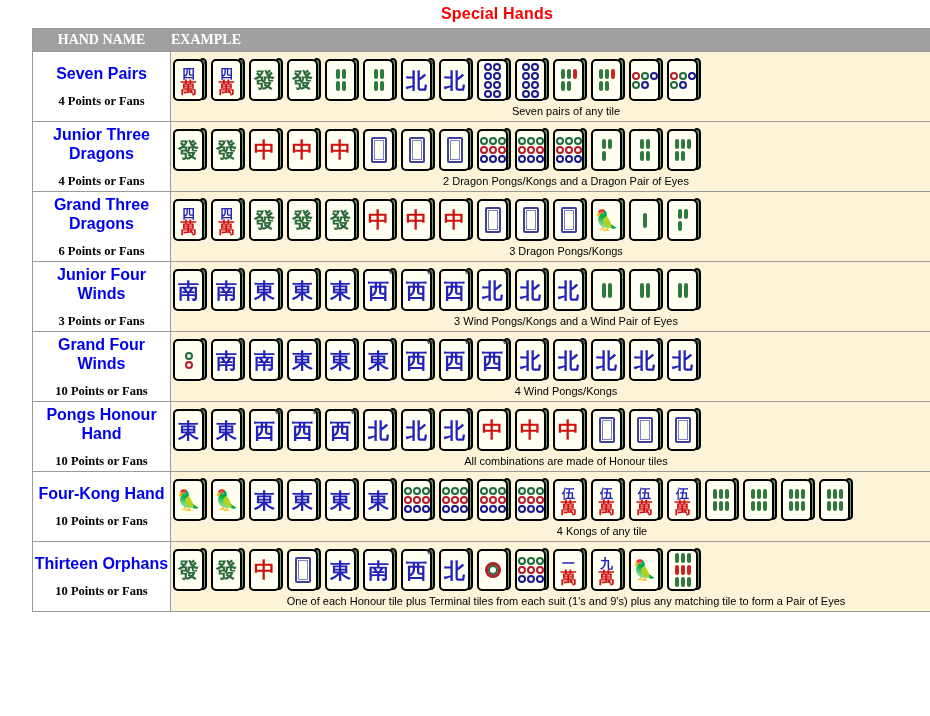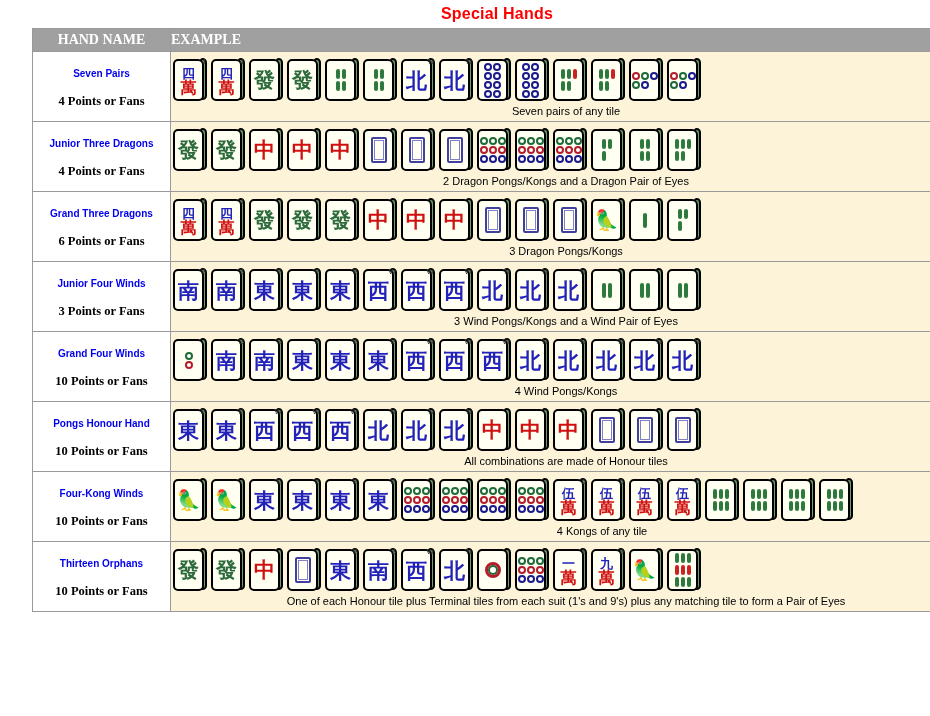--- a/index.html
+++ b/index.html
@@ -72,21 +72,21 @@
 
   td.namecell {
     width: 137px;
     background: #ffffff;
     text-align: center;
     padding: 5px 2px 6px 2px;
   }
   .hand-title {
     color: #0000ee;
     font-weight: bold;
-    font-size: 10px;
+    font-size: 16px;
     line-height: 19px;
     font-family: "Liberation Sans", sans-serif;
   }
   .hand-points {
     color: #000000;
     font-weight: bold;
     font-size: 12.5px;
     font-family: "Liberation Serif", serif;
     margin-top: 11px;
   }
@@ -1184,21 +1184,21 @@
                 </div>
               </div>
               <div style="width: 100%; display: flex; justify-content: center;">
                 <div class="caption">All combinations are made of Honour tiles</div>
               </div>
             </div>
           </td>
         </tr>
         <tr>
           <td class="namecell">
-            <div class="hand-title">Four-Kong Winds</div>
+            <div class="hand-title">Four-Kong Hand</div>
             <div class="hand-points">10 Points or Fans</div>
           </td>
           <td class="examplecell">
             <div class="example-inner">
               <div class="tilerow">
                 <div class="tile">
                   <div class="edge"></div>
                   <div class="body">
                     <div class="face">
                       <div class="flower">🦜</div>

